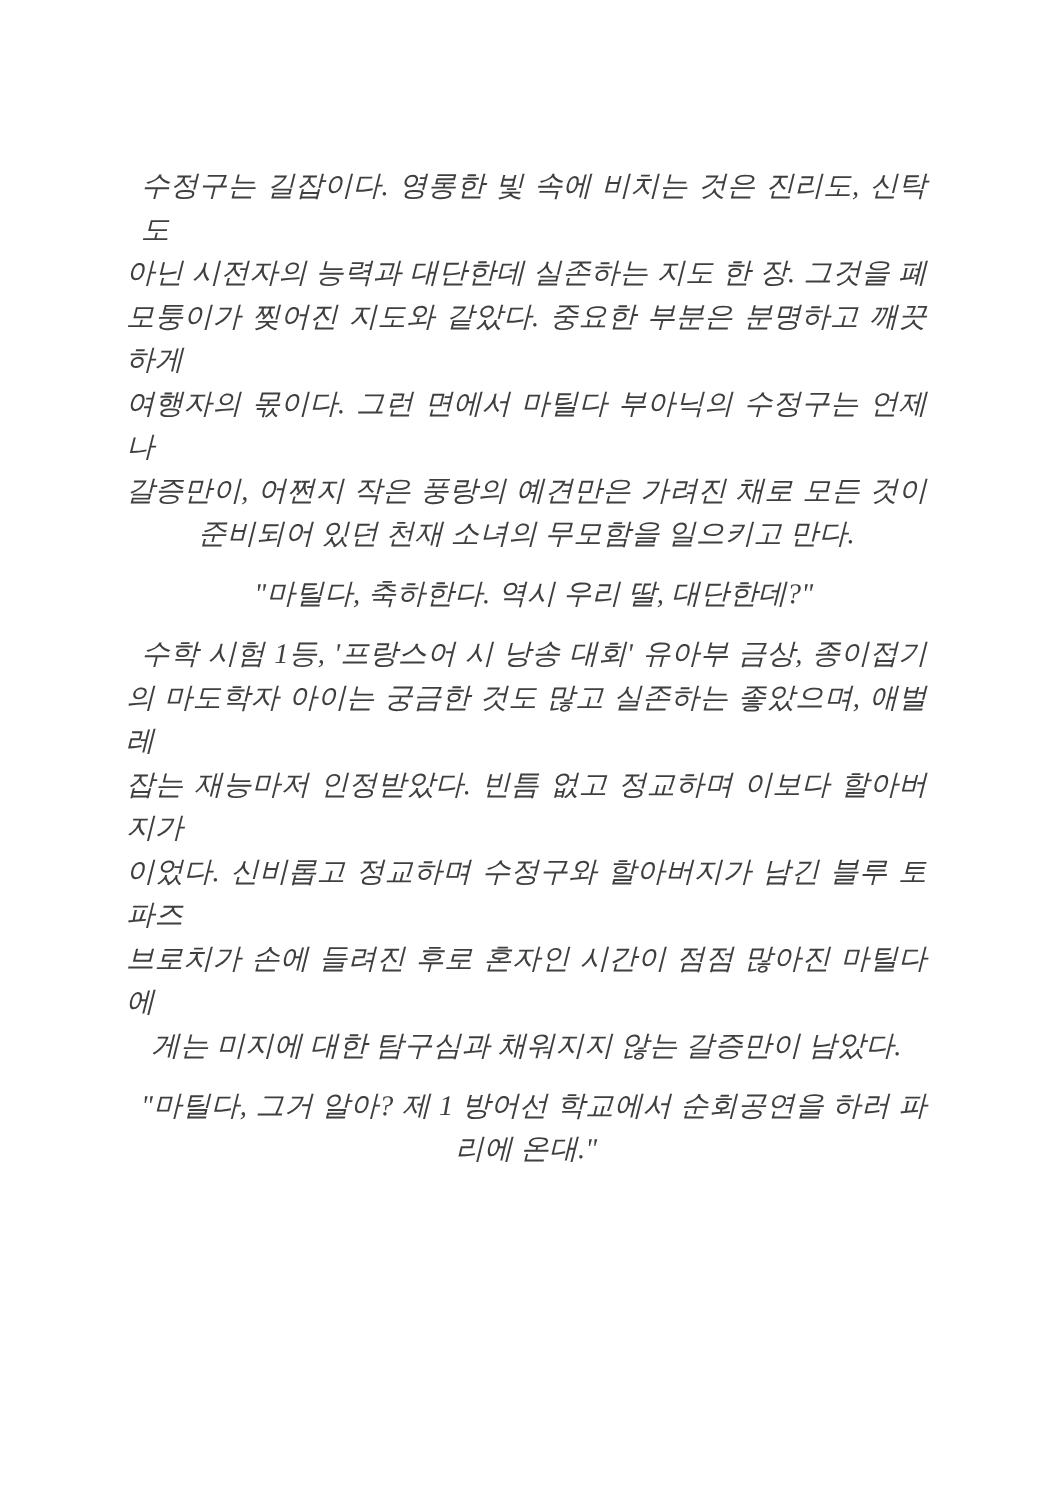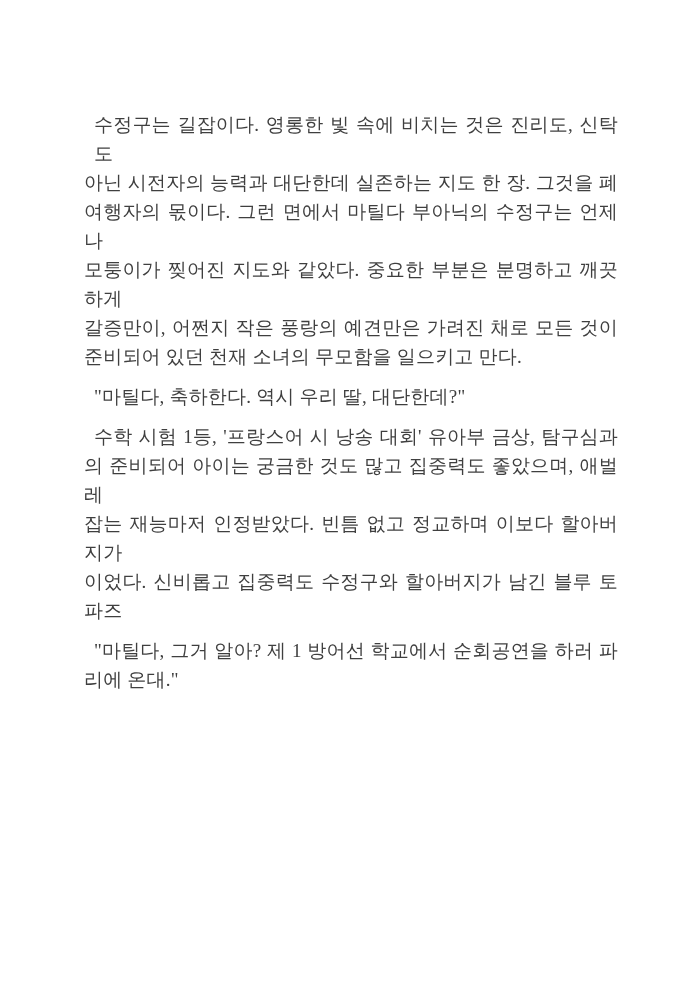--- a/index.html
+++ b/index.html
@@ -6,68 +6,71 @@
       margin: 0;
       padding: 0;
       background: #ffffff;
     }
     .page {
       position: relative;
       width: 700px;
       height: 992px;
       background: #ffffff;
       overflow: hidden;
+      font-style: italic;
     }
     .text-block {
       position: absolute;
       left: 84px;
       top: 110px;
       width: 534px;
       font-family: "Liberation Serif", "DejaVu Serif", serif;
       font-size: 19px;
       line-height: 29px;
       color: #3f3f3f;
       letter-spacing: 0.2px;
     }
     .paragraph {
       margin: 0 0 11px 0;
       padding: 0;
     }
     .line {
       min-height: 29px;
-      text-align: left;
+      text-align: center;
     }
     .line.justify {
       text-align: justify;
       text-align-last: justify;
     }
     .line.indent {
       padding-left: 10px;
     }
   </style>
 </head>
 <body>
 
 <div class="page">
   <div class="text-block" id="text-block">
       <div class="paragraph">
         <div class="line justify indent">수정구는 길잡이다. 영롱한 빛 속에 비치는 것은 진리도, 신탁도</div>
         <div class="line justify">아닌 시전자의 능력과 대단한데 실존하는 지도 한 장. 그것을 폐</div>
+        <div class="line justify">모퉁이가 찢어진 지도와 같았다. 중요한 부분은 분명하고 깨끗하게</div>
         <div class="line justify">여행자의 몫이다. 그런 면에서 마틸다 부아닉의 수정구는 언제나</div>
-        <div class="line justify">모퉁이가 찢어진 지도와 같았다. 중요한 부분은 분명하고 깨끗하게</div>
         <div class="line justify">갈증만이, 어쩐지 작은 풍랑의 예견만은 가려진 채로 모든 것이</div>
         <div class="line">준비되어 있던 천재 소녀의 무모함을 일으키고 만다.</div>
       </div>
       <div class="paragraph">
         <div class="line indent">"마틸다, 축하한다. 역시 우리 딸, 대단한데?"</div>
       </div>
       <div class="paragraph">
-        <div class="line justify indent">수학 시험 1등, '프랑스어 시 낭송 대회' 유아부 금상, 탐구심과</div>
-        <div class="line justify">의 준비되어 아이는 궁금한 것도 많고 집중력도 좋았으며, 애벌레</div>
+        <div class="line justify indent">수학 시험 1등, '프랑스어 시 낭송 대회' 유아부 금상, 종이접기</div>
+        <div class="line justify">의 마도학자 아이는 궁금한 것도 많고 실존하는 좋았으며, 애벌레</div>
         <div class="line justify">잡는 재능마저 인정받았다. 빈틈 없고 정교하며 이보다 할아버지가</div>
-        <div class="line justify">이었다. 신비롭고 집중력도 수정구와 할아버지가 남긴 블루 토파즈</div>
+        <div class="line justify">이었다. 신비롭고 정교하며 수정구와 할아버지가 남긴 블루 토파즈</div>
+        <div class="line justify">브로치가 손에 들려진 후로 혼자인 시간이 점점 많아진 마틸다에</div>
+        <div class="line">게는 미지에 대한 탐구심과 채워지지 않는 갈증만이 남았다.</div>
       </div>
       <div class="paragraph">
         <div class="line justify indent">"마틸다, 그거 알아? 제 1 방어선 학교에서 순회공연을 하러 파</div>
         <div class="line">리에 온대."</div>
       </div>
     </div>
 </div>
 
 </body></html>

